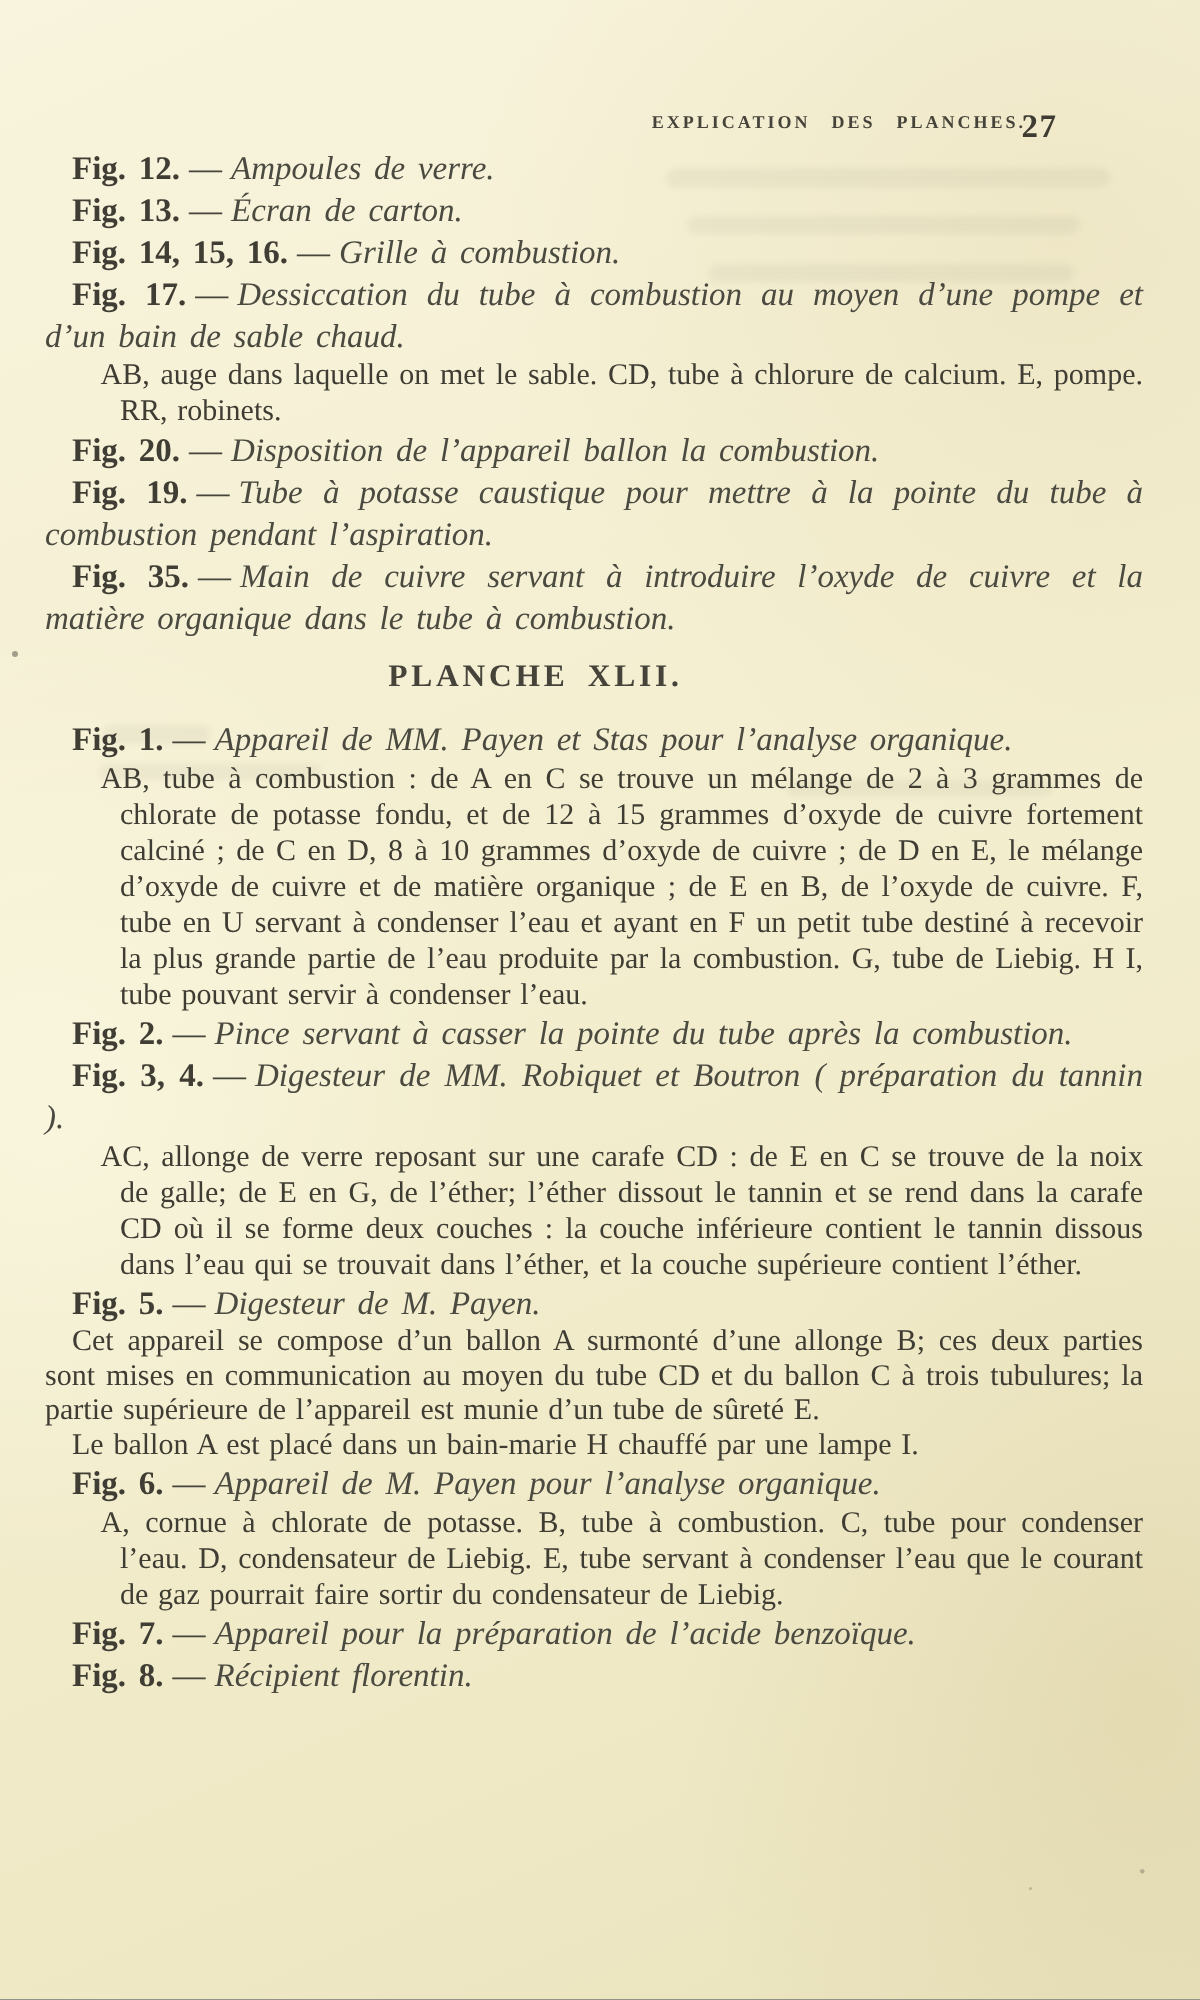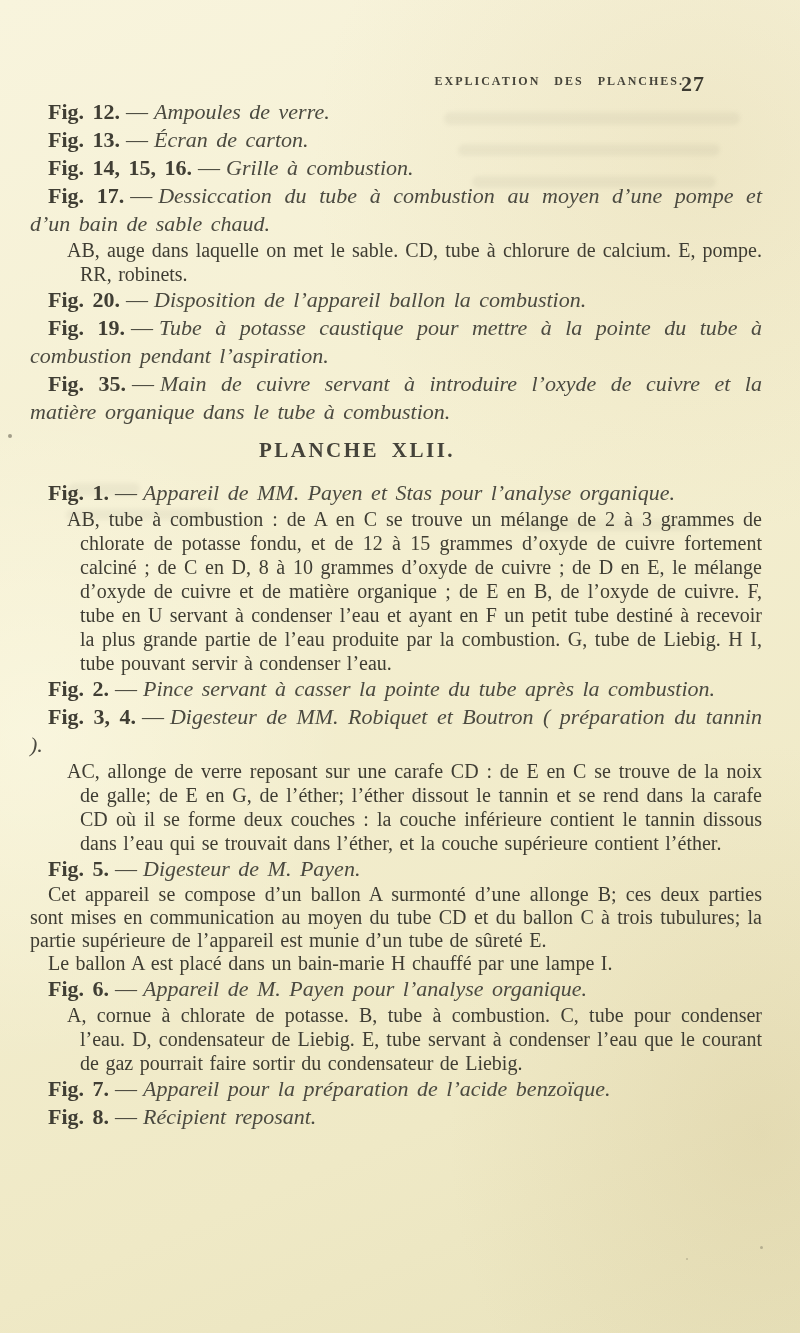--- a/index.html
+++ b/index.html
@@ -127,16 +127,16 @@
     <p class="cap mt-fig5"><span class="figlbl">Fig. 5.</span><span class="dash">—</span><span class="figtxt">Digesteur de M. Payen.</span></p>
 
     <p class="bodyp mt-paras">Cet appareil se compose d’un ballon A surmonté d’une allonge B; ces deux parties sont mises en communication au moyen du tube CD et du ballon C à trois tubulures; la partie supérieure de l’appareil est munie d’un tube de sûreté E.</p>
     <p class="bodyp">Le ballon A est placé dans un bain-marie H chauffé par une lampe I.</p>
 
     <p class="cap mt-fig6"><span class="figlbl">Fig. 6.</span><span class="dash">—</span><span class="figtxt">Appareil de M. Payen pour l’analyse organique.</span></p>
 
     <p class="note mt-note-fig6">A, cornue à chlorate de potasse. B, tube à combustion. C, tube pour condenser l’eau. D, condensateur de Liebig. E, tube servant à condenser l’eau que le courant de gaz pourrait faire sortir du condensateur de Liebig.</p>
 
     <p class="cap mt-fig7"><span class="figlbl">Fig. 7.</span><span class="dash">—</span><span class="figtxt">Appareil pour la préparation de l’acide benzoïque.</span></p>
-    <p class="cap"><span class="figlbl">Fig. 8.</span><span class="dash">—</span><span class="figtxt">Récipient reposant.</span></p>
+    <p class="cap"><span class="figlbl">Fig. 8.</span><span class="dash">—</span><span class="figtxt">Récipient florentin.</span></p>
 
   </div>
 </div>
 
 </body></html>

